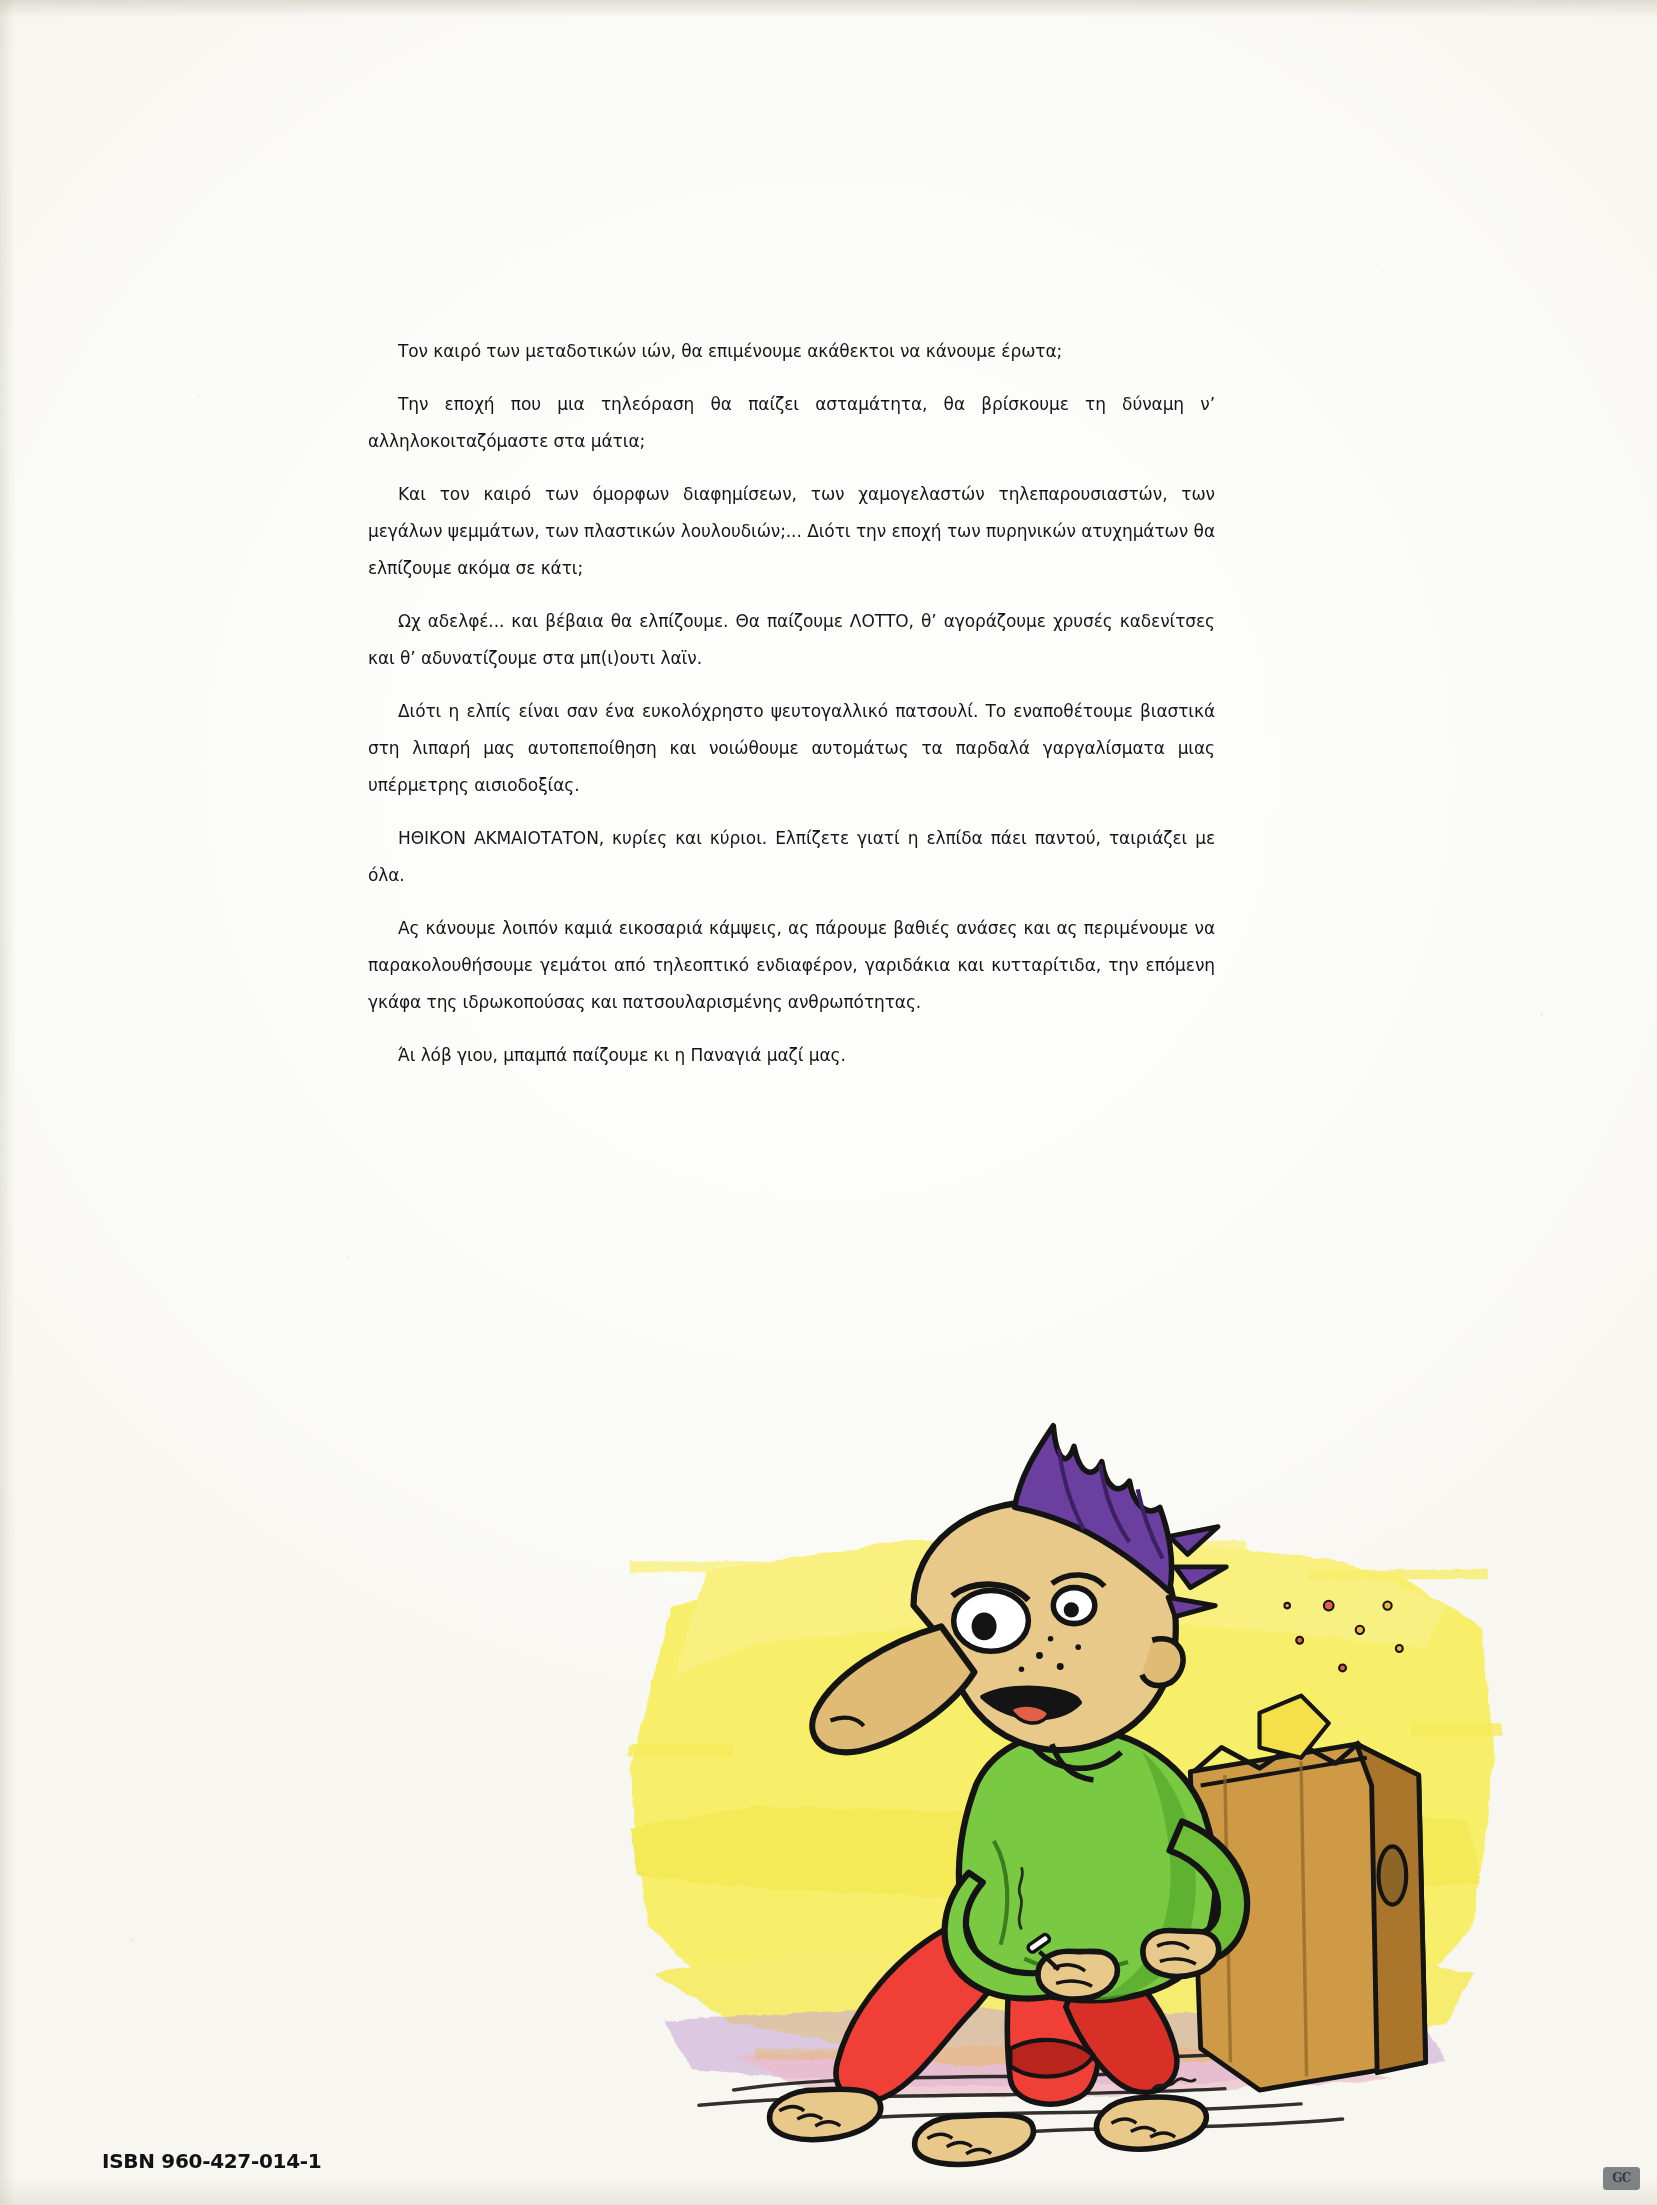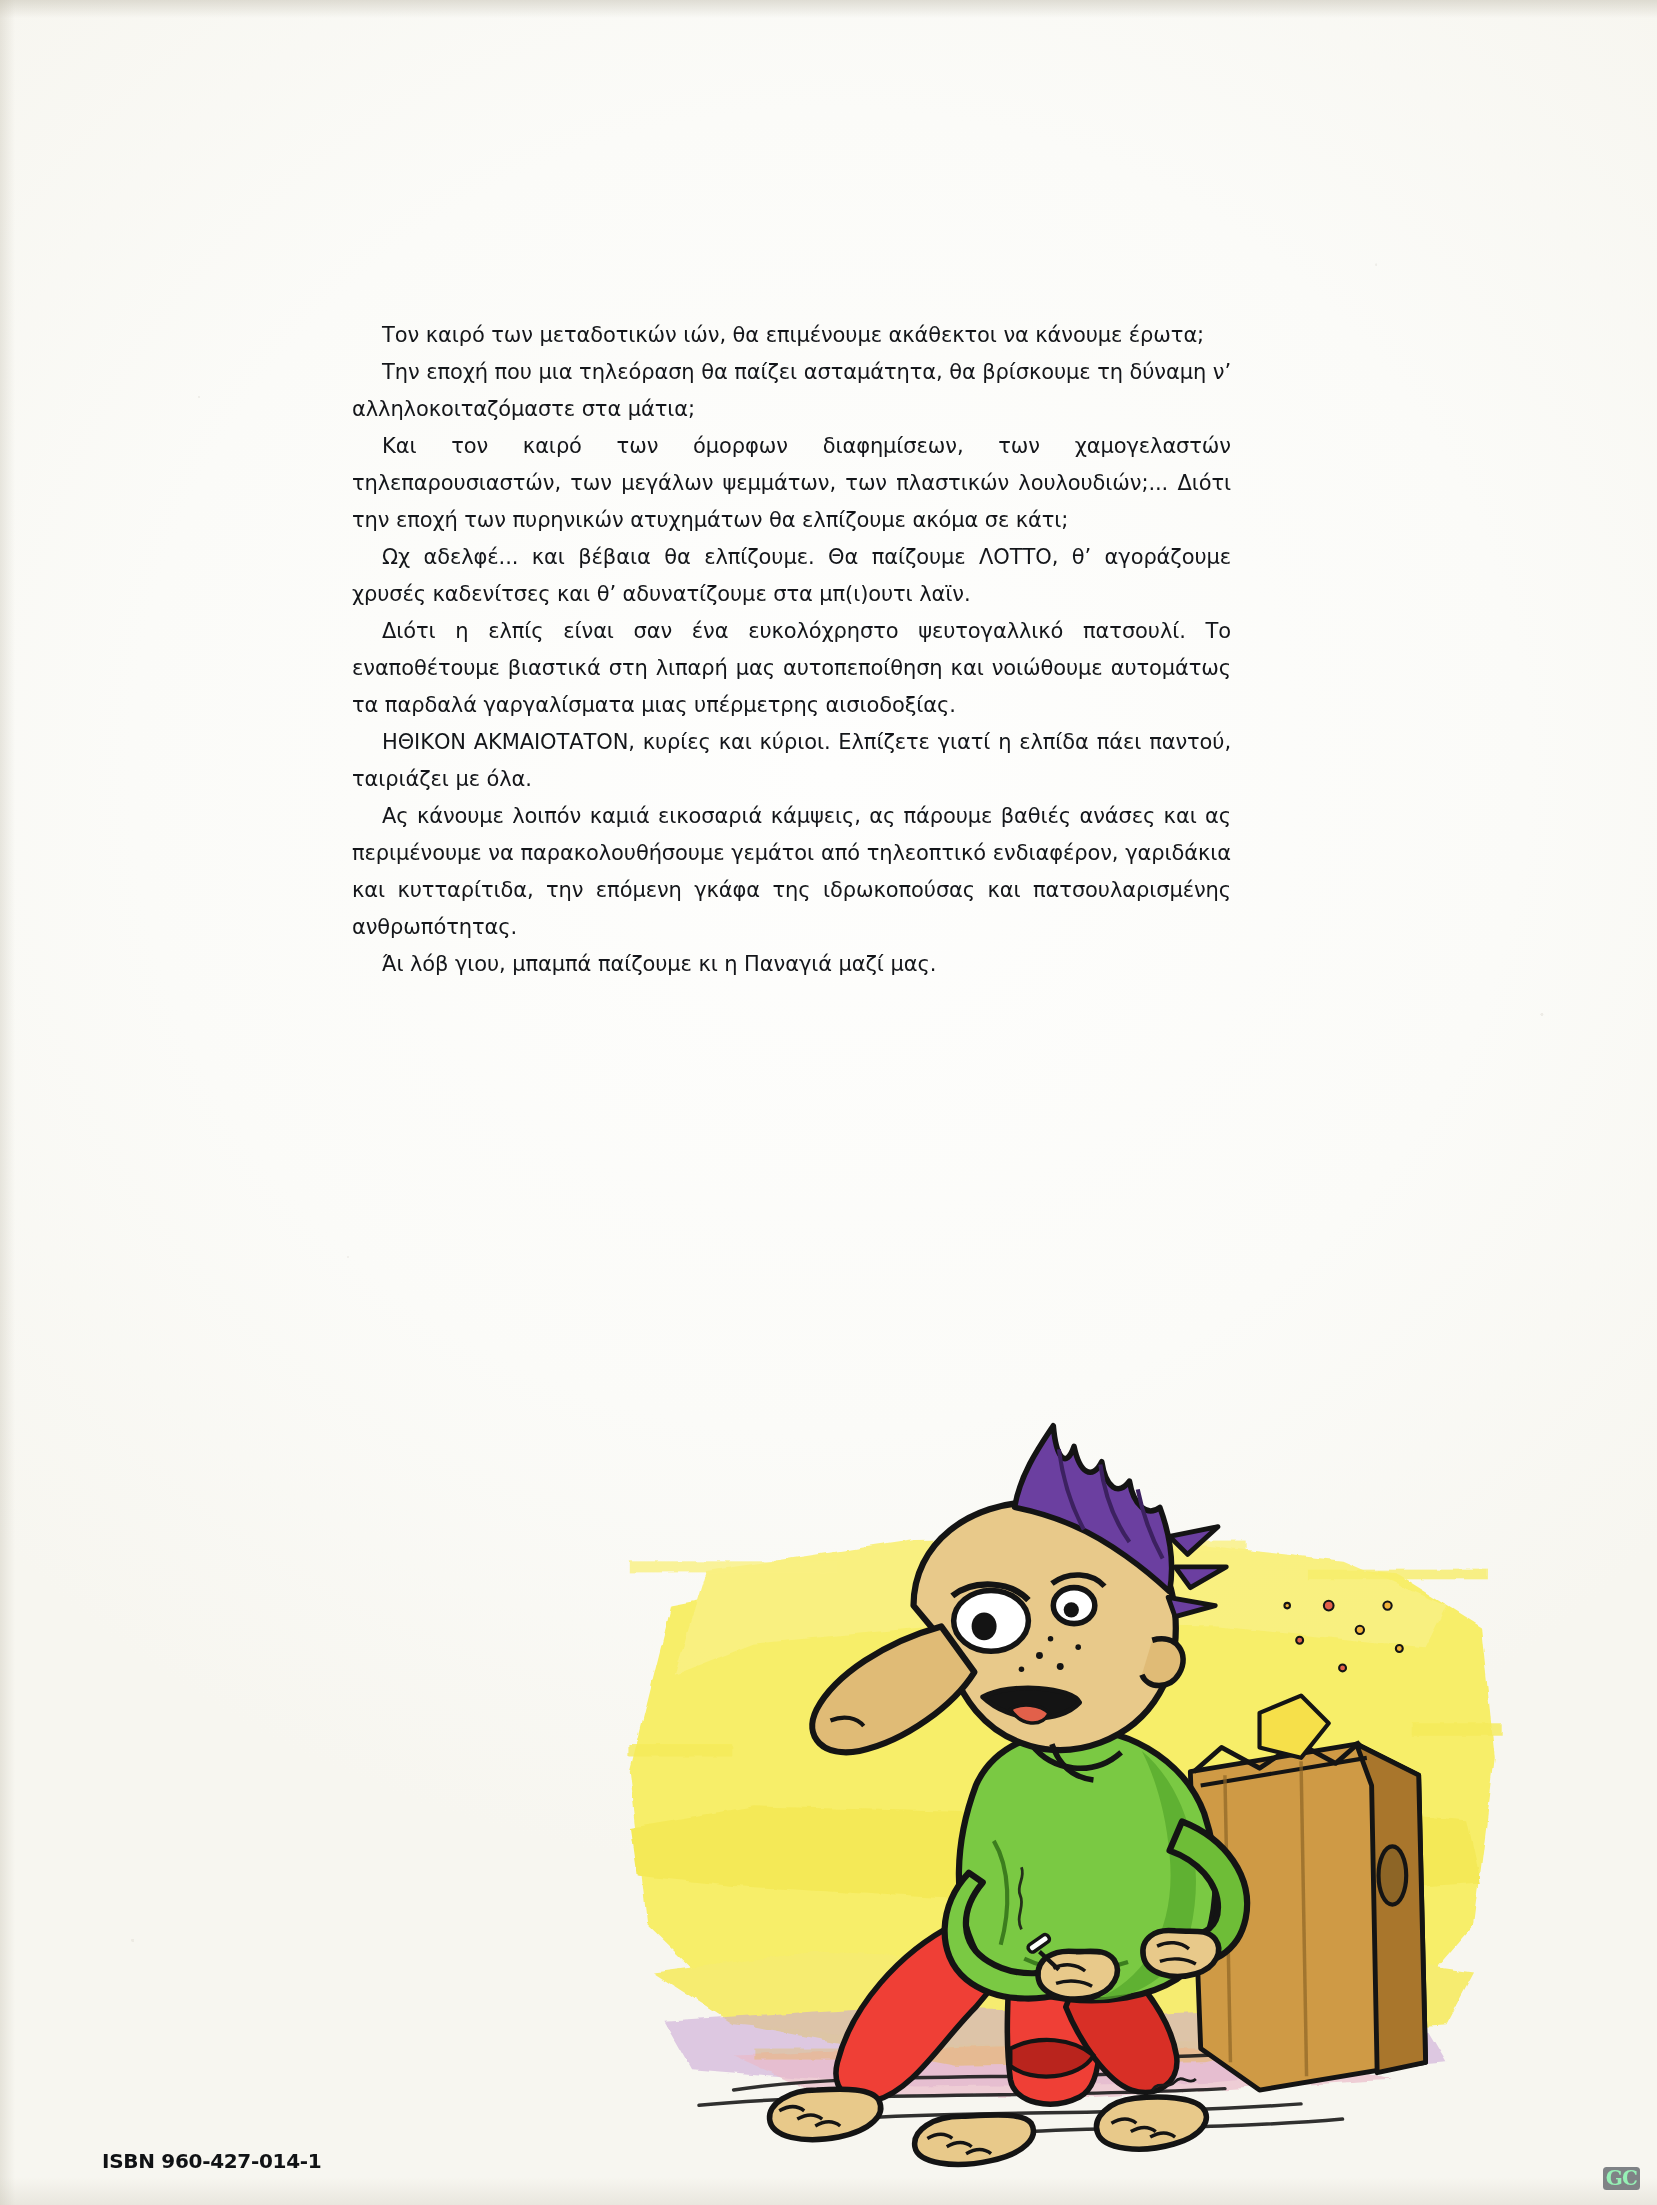--- a/index.html
+++ b/index.html
@@ -51,24 +51,24 @@
   }
 
   
   #textblock {
     position: absolute;
     left: 352px;
     top: 317px;
     width: 879px;
   }
   #textblock p {
-    margin: 0;
+    margin: 16px;
     color: #14161a;
     font-family: "DejaVu Sans", sans-serif;
-    font-size: 21px;
+    font-size: 17px;
     line-height: 37px;
     text-indent: 30px;
     letter-spacing: -0.1px;
     text-align: justify;
     text-justify: inter-word;
   }
 
   
   #isbn {
     position: absolute;
@@ -83,23 +83,23 @@
 
   
   #corner-logo {
     position: absolute;
     right: 18px;
     bottom: 15px;
     width: 37px;
     height: 23.5px;
     border-radius: 3.5px;
     background: #6b6f74;
-    color: #86efac;
+    color: #0f172a;
     font-family: "DejaVu Serif", serif;
-    font-size: 20px;
+    font-size: 12px;
     font-weight: 700;
     display: flex;
     align-items: center;
     justify-content: center;
     letter-spacing: -0.7px;
     opacity: .85;
   }
 
   
   #illustration {

